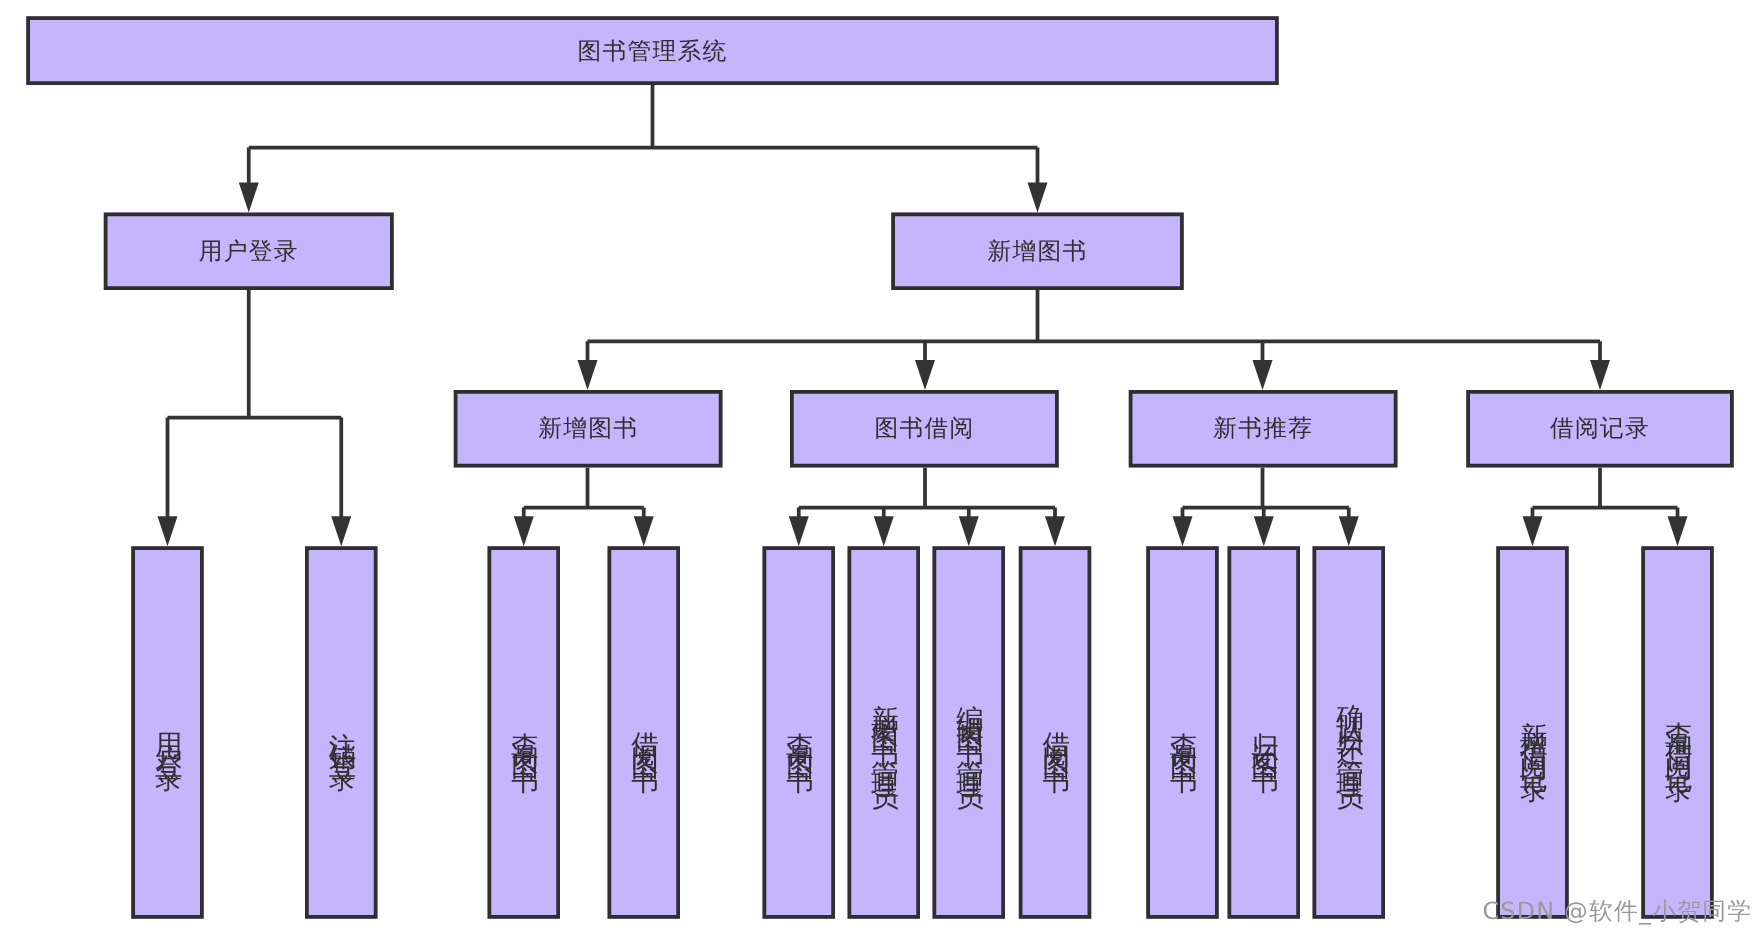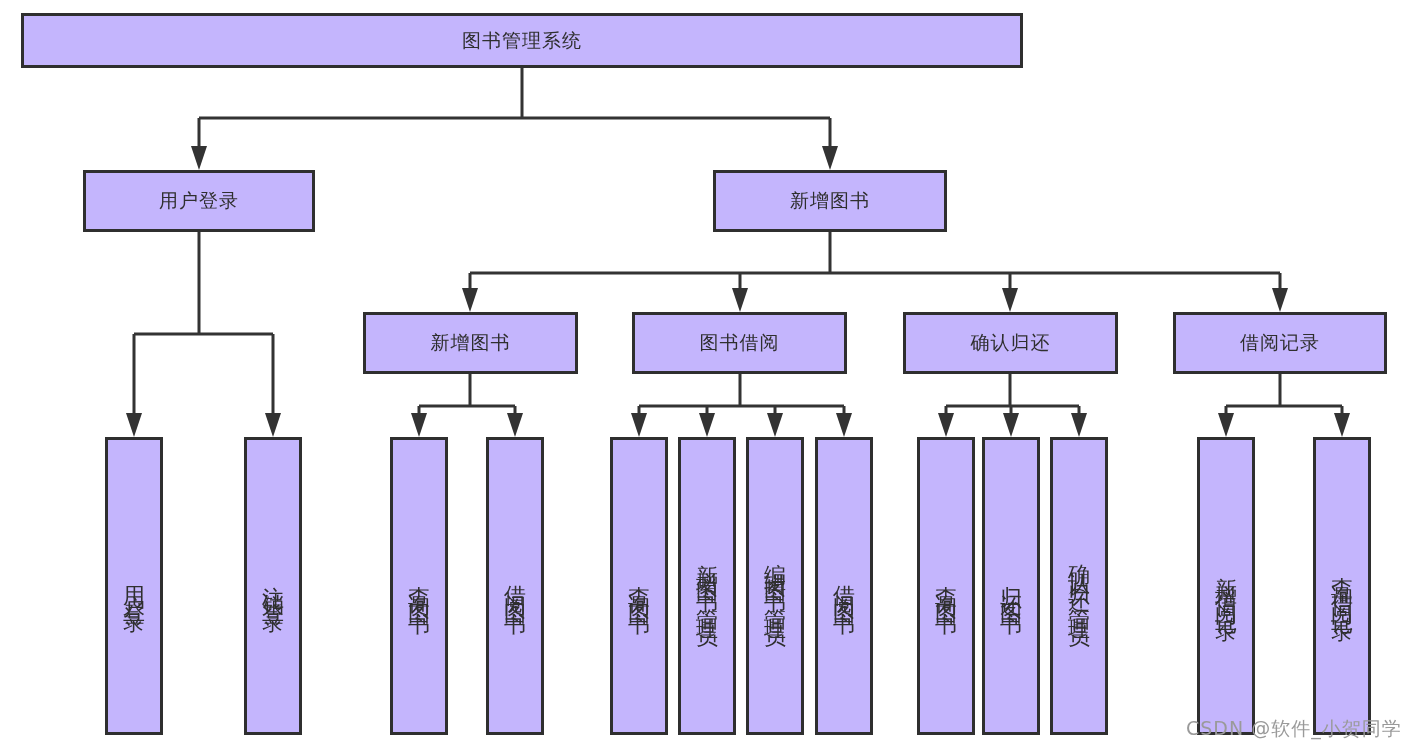--- a/index.html
+++ b/index.html
@@ -77,21 +77,21 @@
       <polygon points="1334,413 1350,413 1342,437" fill="#333333"></polygon>
     </svg>
 
   <div class="box hbox" style="left:21px; top:13px; width:1002px; height:55px;">图书管理系统</div>
 
   <div class="box hbox" style="left:83px; top:170px; width:232px; height:62px;">用户登录</div>
   <div class="box hbox" style="left:713px; top:170px; width:234px; height:62px;">新增图书</div>
 
   <div class="box hbox" style="left:363px; top:312px; width:215px; height:62px;">新增图书</div>
   <div class="box hbox" style="left:632px; top:312px; width:215px; height:62px;">图书借阅</div>
-  <div class="box hbox" style="left:903px; top:312px; width:215px; height:62px;">确认归还</div>
+  <div class="box hbox" style="left:903px; top:312px; width:215px; height:62px;">新书推荐</div>
   <div class="box hbox" style="left:1173px; top:312px; width:214px; height:62px;">借阅记录</div>
 
   <div class="box" style="left:105px; top:437px; width:58px; height:298px;">
     <span class="vtext">用户登录</span>
   </div>
   <div class="box" style="left:244px; top:437px; width:58px; height:298px;">
     <span class="vtext">注销登录</span>
   </div>
   <div class="box" style="left:390px; top:437px; width:58px; height:298px;">
     <span class="vtext">查询图书</span>

